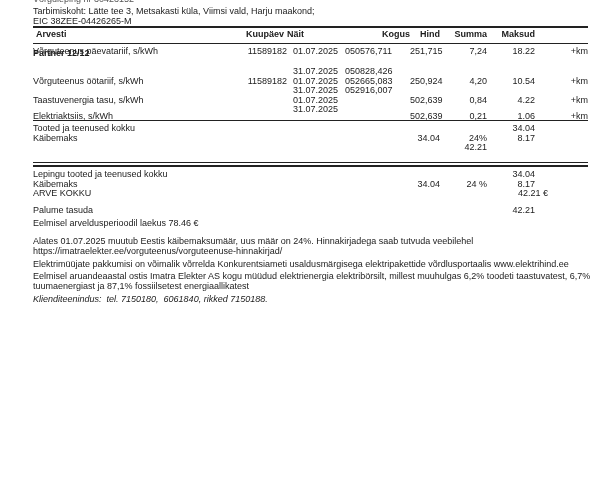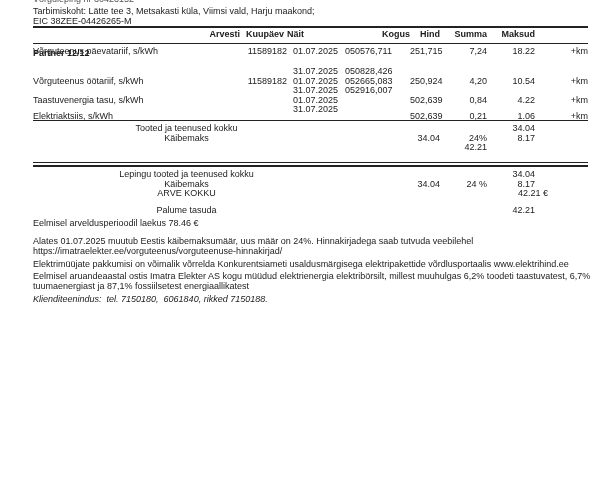--- a/index.html
+++ b/index.html
@@ -15,39 +15,39 @@
   .trow span{display:block;}
   .c-label{text-align:left;}
   .c-meter{text-align:right;}
   .c-date{text-align:left;padding-left:6px;}
   .c-read{text-align:left;}
   .c-qty,.c-price,.c-sum,.c-tax{text-align:right;}
   
   .srow{position:absolute;left:33px;width:555px;display:grid;
         grid-template-columns:307px 100px 47px 48px 53px;
         line-height:9.5px;white-space:nowrap;}
-  .s-label{text-align:center;}
+  .s-label{text-align:left;}
   .s-qty,.s-rate,.s-sum{text-align:right;}
   .s-sum-eur{text-align:right;margin-right:-13px;}
   .note{position:absolute;left:33px;white-space:pre;line-height:10px;}
 </style>
 </head>
 <body>
 
 <div class="page">
 
   <div class="abs" style="top:-6px;left:33px;color:#555;">Võrguleping nr 30423152</div>
 
   <div class="abs" style="top:6px;left:33px;">Tarbimiskoht: Lätte tee 3, Metsakasti küla, Viimsi vald, Harju maakond;</div>
   <div class="abs" style="top:16px;left:33px;">EIC 38ZEE-04426265-M</div>
 
   <div class="rule" style="top:26px;height:2px;"></div>
 
   <div class="trow bold" style="top:30px;">
-    <span class="c-meter" style="text-align:right;padding-left:3px;">Arvesti</span>
+    <span class="c-meter" style="text-align:left;padding-left:3px;">Arvesti</span>
     <span class="c-date">Kuupäev</span>
     <span class="c-read">Näit</span>
     <span class="c-qty">Kogus</span>
     <span class="c-price">Hind</span>
     <span class="c-sum">Summa</span>
     <span class="c-tax">Maksud</span>
   </div>
 
   <div class="rule" style="top:43px;height:1px;"></div>
 

